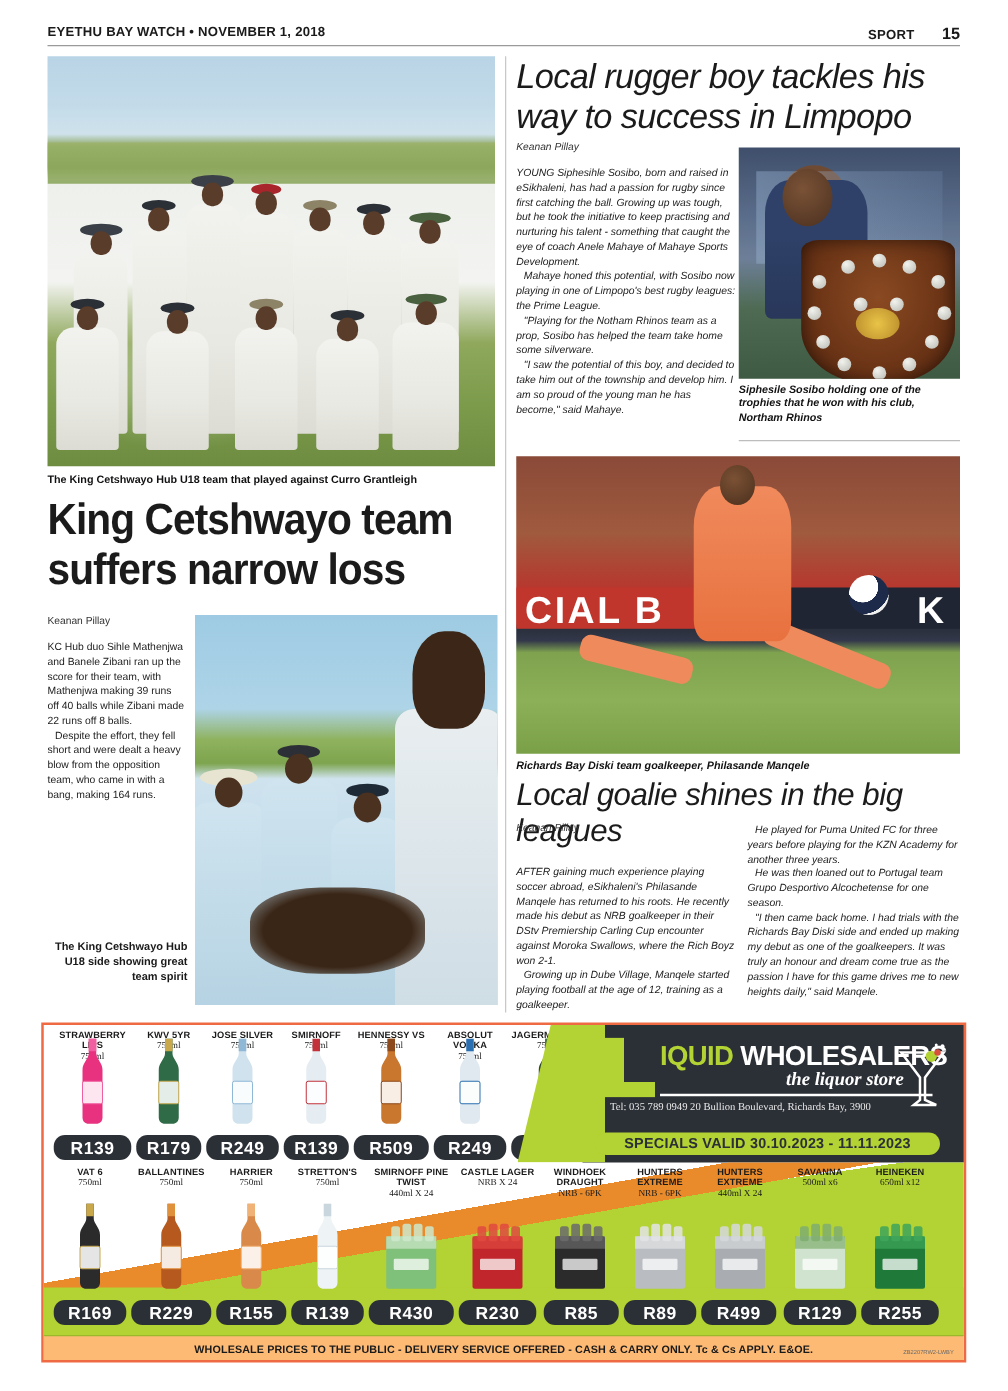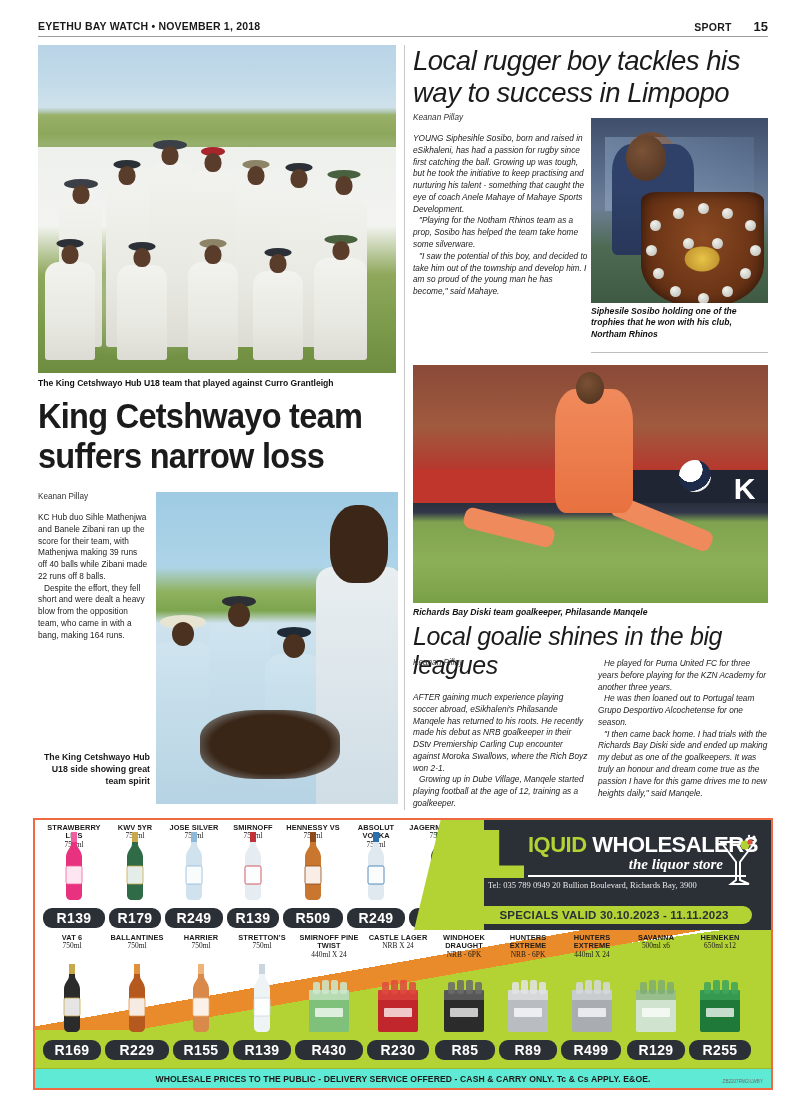--- a/index.html
+++ b/index.html
@@ -279,21 +279,21 @@
     background:
       linear-gradient(170deg, transparent 0 36%, #e98a2b 36% 44%, transparent 44%),
       linear-gradient(172deg, transparent 0 40%, #b3d233 40% 100%);
   }
   .ad-row2-bg::after {
     content:""; position:absolute; left:0; bottom:0; width:100%; height:38px;
     background:#b3d233;
   }
   .ad-footer {
     position:absolute; left:0; bottom:0; width:100%; height:20px;
-    background:#5eead4; border-top:1px solid #9ab82a;
+    background:#fdba74; border-top:1px solid #9ab82a;
     display:flex; align-items:center; justify-content:center;
   }
   .ad-footer-text {
     font-size:8.6px; font-weight:700; color:#1a1a1a; letter-spacing:.1px;
   }
   .ad-code {
     position:absolute; right:8px; bottom:4px; font-size:4.6px; color:#6b6b6b;
   }
 </style>
 </head>
@@ -405,20 +405,21 @@
   <div class="headline-right">Local rugger boy tackles his way to success in Limpopo</div>
 </div>
 
 <div class="col-right" style="top:113px; width:352px;">
   <div class="byline">Keanan Pillay</div>
 </div>
 
 <div class="col-right" style="top:133px; width:175px;">
   <div class="bodytext">
     <p>YOUNG Siphesihle Sosibo, born and raised in eSikhaleni, has had a passion for rugby since first catching the ball. Growing up was tough, but he took the initiative to keep practising and nurturing his talent - something that caught the eye of coach Anele Mahaye of Mahaye Sports Development.</p>
+    <p>Mahaye honed this potential, with Sosibo now playing in one of Limpopo's best rugby leagues: the Prime League.</p>
     <p>"Playing for the Notham Rhinos team as a prop, Sosibo has helped the team take home some silverware.</p>
     <p>"I saw the potential of this boy, and decided to take him out of the township and develop him. I am so proud of the young man he has become," said Mahaye.</p>
   </div>
 </div>
 
 <div class="photo photo-trophy">
   <div class="trophy-person"></div>
   <div class="trophy-head"></div>
   <div class="shield">
     <div class="shield-studs">
@@ -442,20 +443,21 @@
 
 <div class="col-right" style="top:306px; left:591px; width:177px;">
   <div class="caption-bold">Siphesile Sosibo holding one of the trophies that he won with his club, Northam Rhinos</div>
 </div>
 
 <div class="col-right" style="top:352px; left:591px; width:177px;">
   <div class="hrule"></div>
 </div>
 
 <div class="photo photo-keeper">
+  <span class="kp-text">CIAL B</span>
   <span class="kp-text right">K</span>
   <div class="keeper-leg" style="left:14%; top:64%; width:26%; height:9%; transform:rotate(14deg);"></div>
   <div class="keeper-leg" style="left:55%; top:62%; width:30%; height:9%; transform:rotate(22deg);"></div>
   <div class="keeper-body"></div>
   <div class="keeper-head"></div>
   <div class="ball"></div>
 </div>
 
 <div class="col-right" style="top:607px; width:352px;">
   <div class="caption-bold">Richards Bay Diski team goalkeeper, Philasande Manqele</div>

